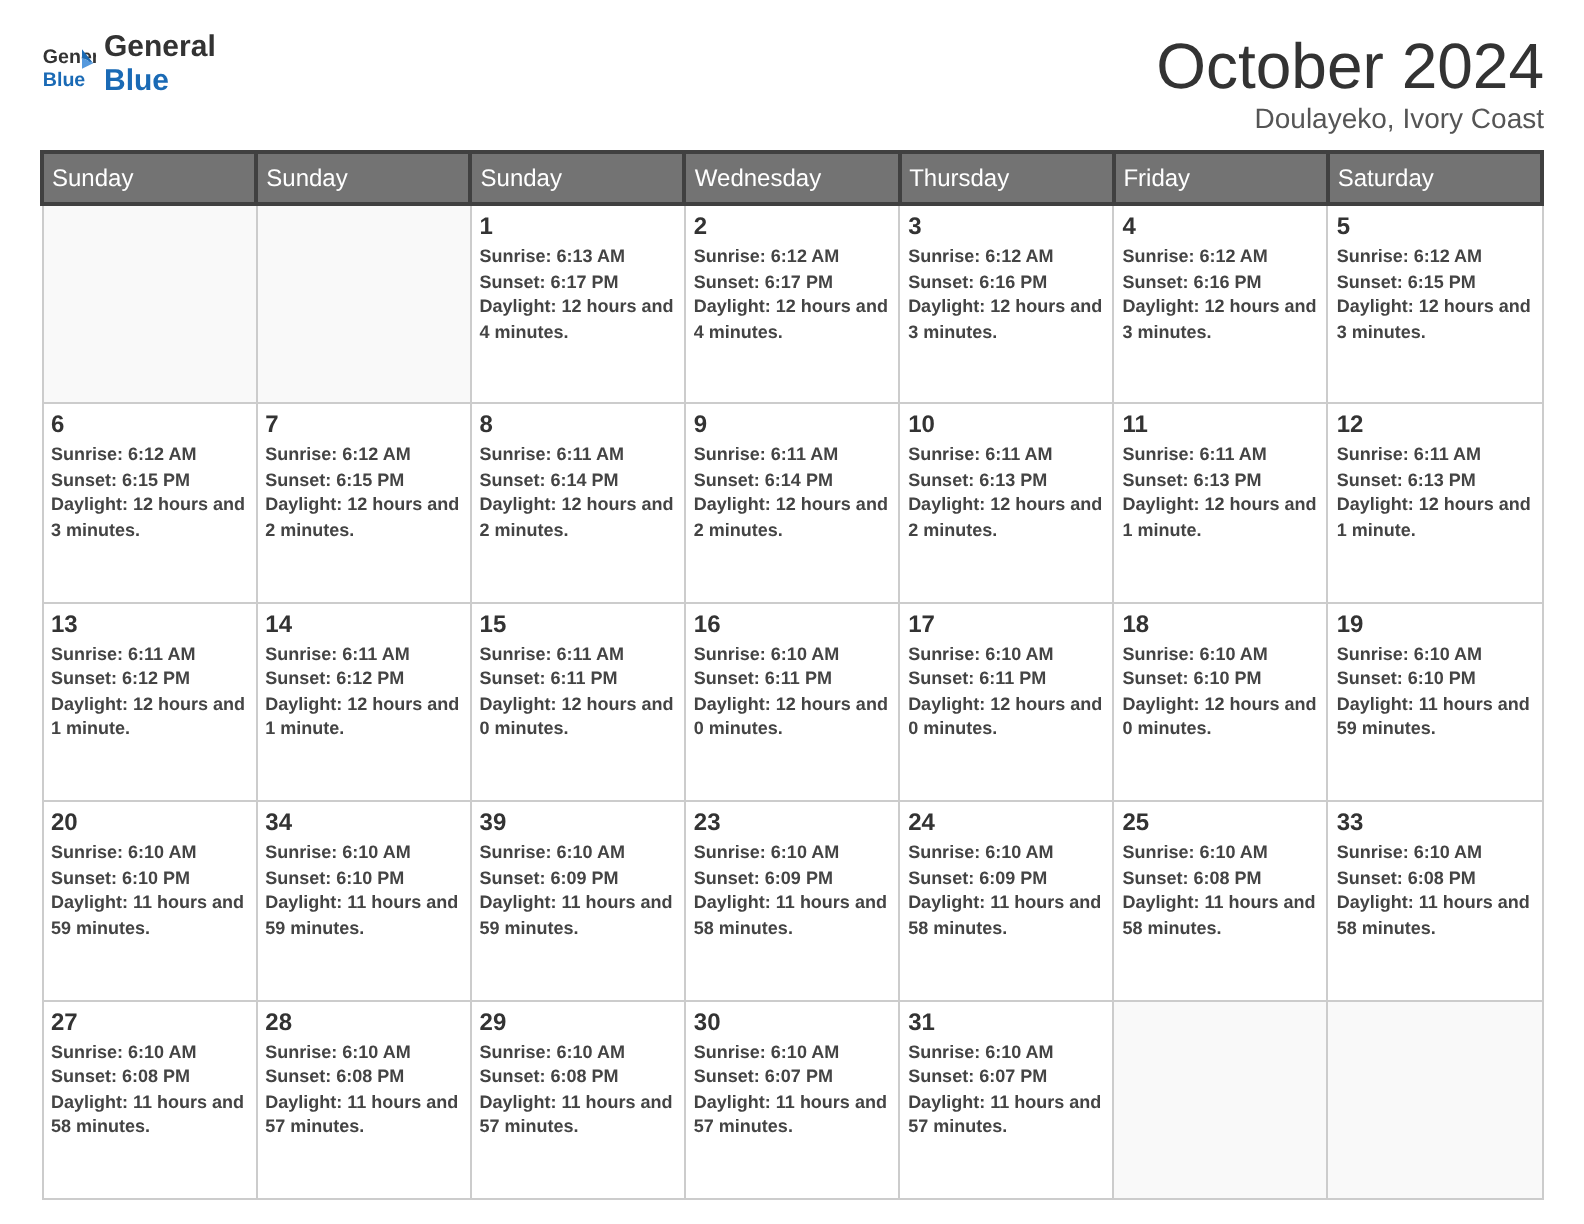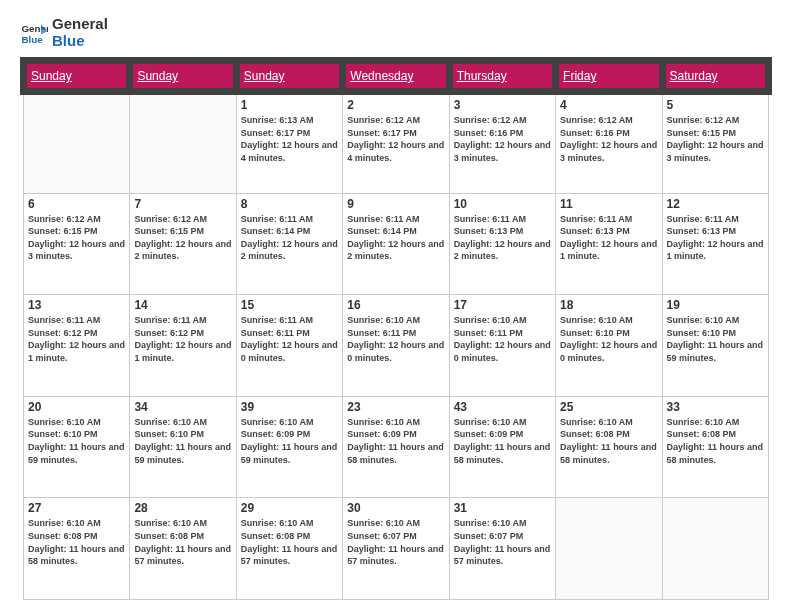--- a/index.html
+++ b/index.html
@@ -46,28 +46,27 @@
       color: #555;
     }
     .calendar {
       flex: 1;
       border: 1px solid #ccc;
       border-collapse: collapse;
       width: 100%;
       table-layout: fixed;
     }
     .calendar th {
-      background: #be185d;
+      background: #737373;
       color: #fff;
       font-size: 12px;
       font-weight: normal;
       padding: 5px 4px;
       text-align: left;
-      border: 7px solid #404040;
-      text-decoration: underline;
+      border: 2px solid #404040;
     }
     .calendar td {
       border: 1px solid #ccc;
       vertical-align: top;
       padding: 3px 4px;
       font-size: 9.5px;
       color: #333;
       background: #fff;
       height: 82px;
     }
@@ -98,20 +97,24 @@
         <text x="2" y="18" font-size="14" font-weight="bold" fill="#333">General</text>
         <text x="2" y="34" font-size="14" font-weight="bold" fill="#1a6ab5">Blue</text>
         <polygon points="30,8 38,18 30,14" fill="#1a6ab5"></polygon>
         <polygon points="30,14 38,18 30,22" fill="#5599dd"></polygon>
       </svg>
       <div style="display:flex;flex-direction:column;line-height:1.1;">
         <span style="font-size:15px;font-weight:bold;color:#333;">General</span>
         <span style="font-size:15px;font-weight:bold;color:#1a6ab5;">Blue</span>
       </div>
     </div>
+    <div class="title-block">
+      <div class="month-year">October 2024</div>
+      <div class="location">Doulayeko, Ivory Coast</div>
+    </div>
   </div>
 
   <table class="calendar">
     <thead>
       <tr>
 
       <th>Sunday</th>
           <th>Sunday</th>
           <th>Sunday</th>
           <th>Wednesday</th>
@@ -216,21 +219,21 @@
           </td>
           <td>
             <span class="day-num">39</span>
             <div class="day-info">Sunrise: 6:10 AM<br>Sunset: 6:09 PM<br>Daylight: 11 hours and 59 minutes.</div>
           </td>
           <td>
             <span class="day-num">23</span>
             <div class="day-info">Sunrise: 6:10 AM<br>Sunset: 6:09 PM<br>Daylight: 11 hours and 58 minutes.</div>
           </td>
           <td>
-            <span class="day-num">43</span>
+            <span class="day-num">24</span>
             <div class="day-info">Sunrise: 6:10 AM<br>Sunset: 6:09 PM<br>Daylight: 11 hours and 58 minutes.</div>
           </td>
           <td>
             <span class="day-num">25</span>
             <div class="day-info">Sunrise: 6:10 AM<br>Sunset: 6:08 PM<br>Daylight: 11 hours and 58 minutes.</div>
           </td>
           <td>
             <span class="day-num">33</span>
             <div class="day-info">Sunrise: 6:10 AM<br>Sunset: 6:08 PM<br>Daylight: 11 hours and 58 minutes.</div>
           </td>

